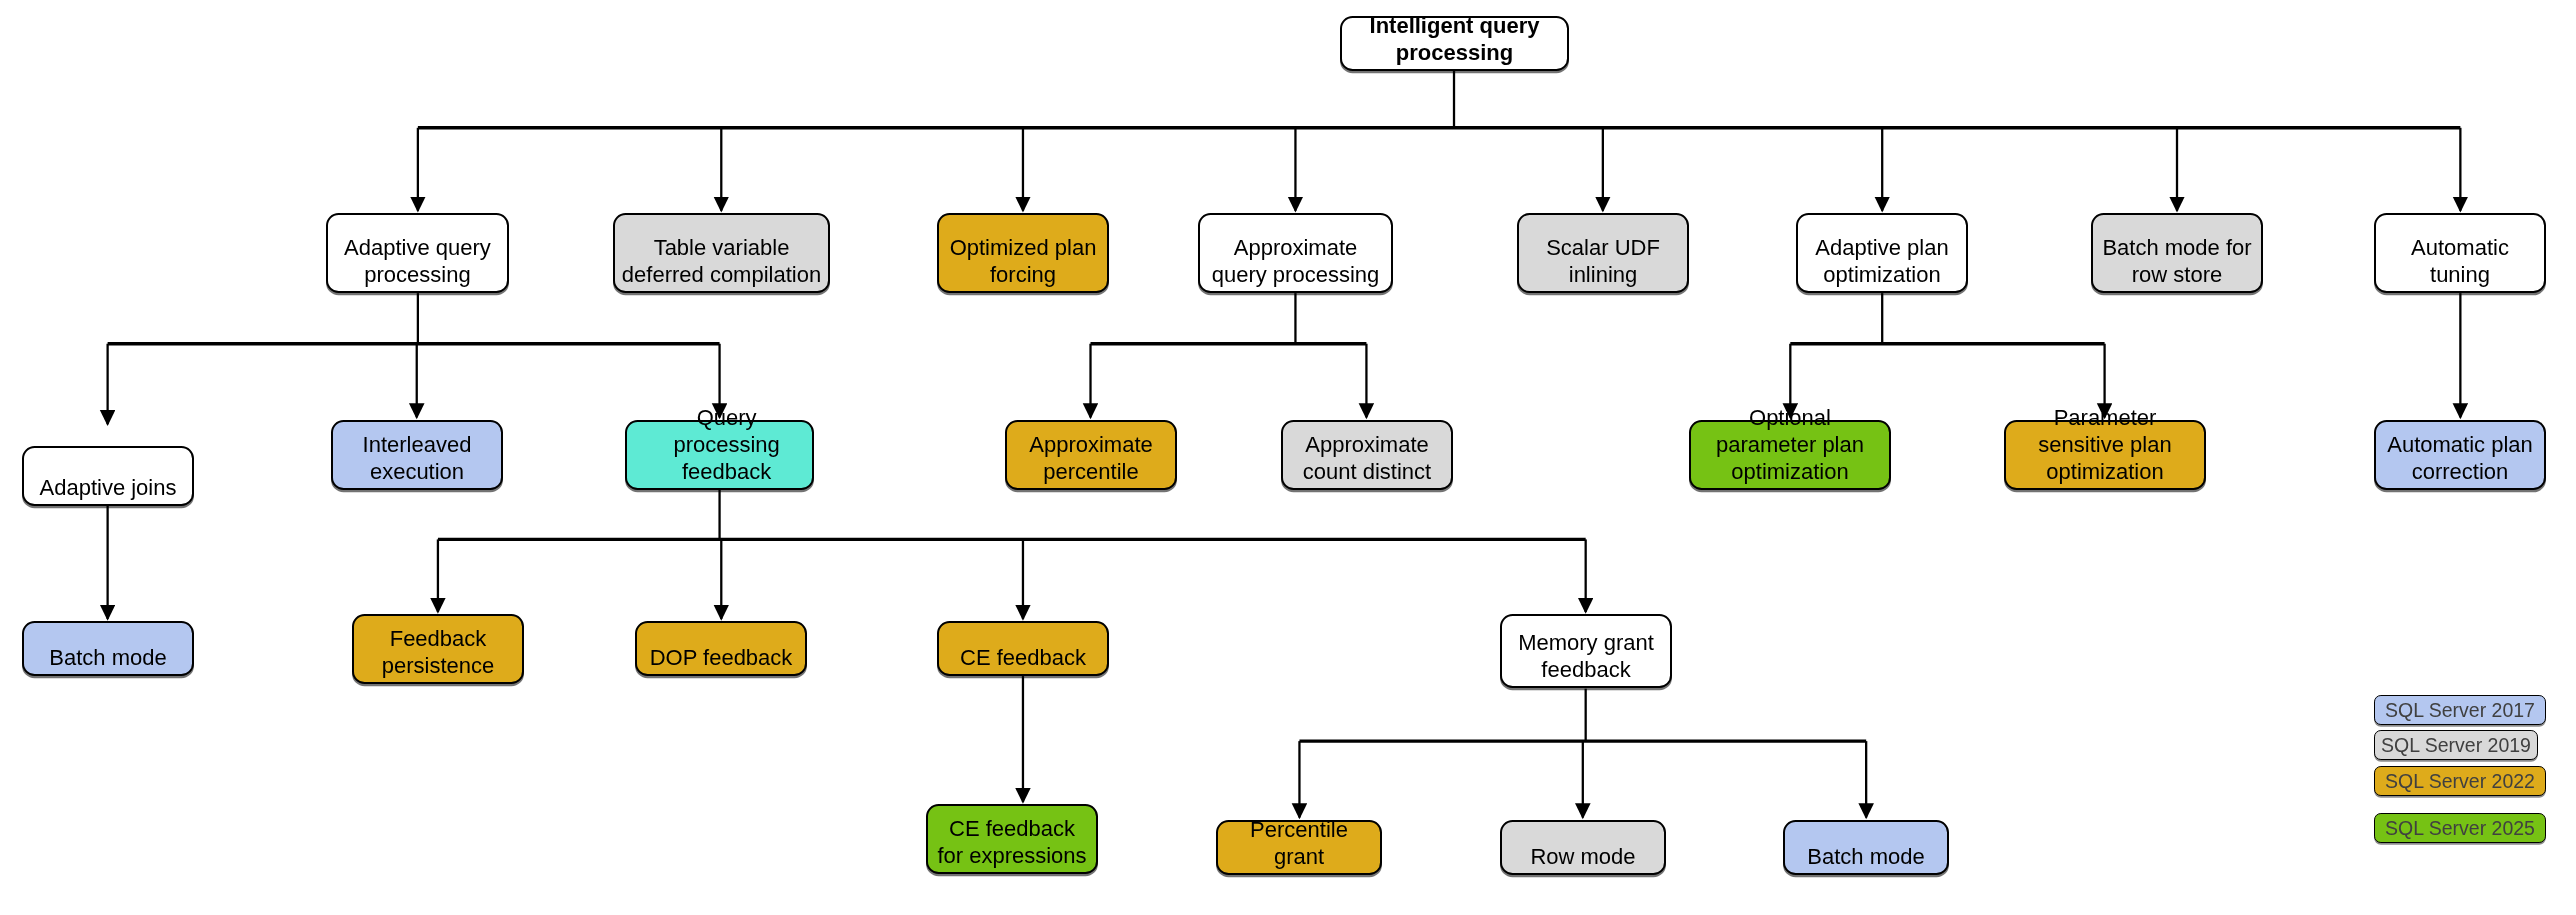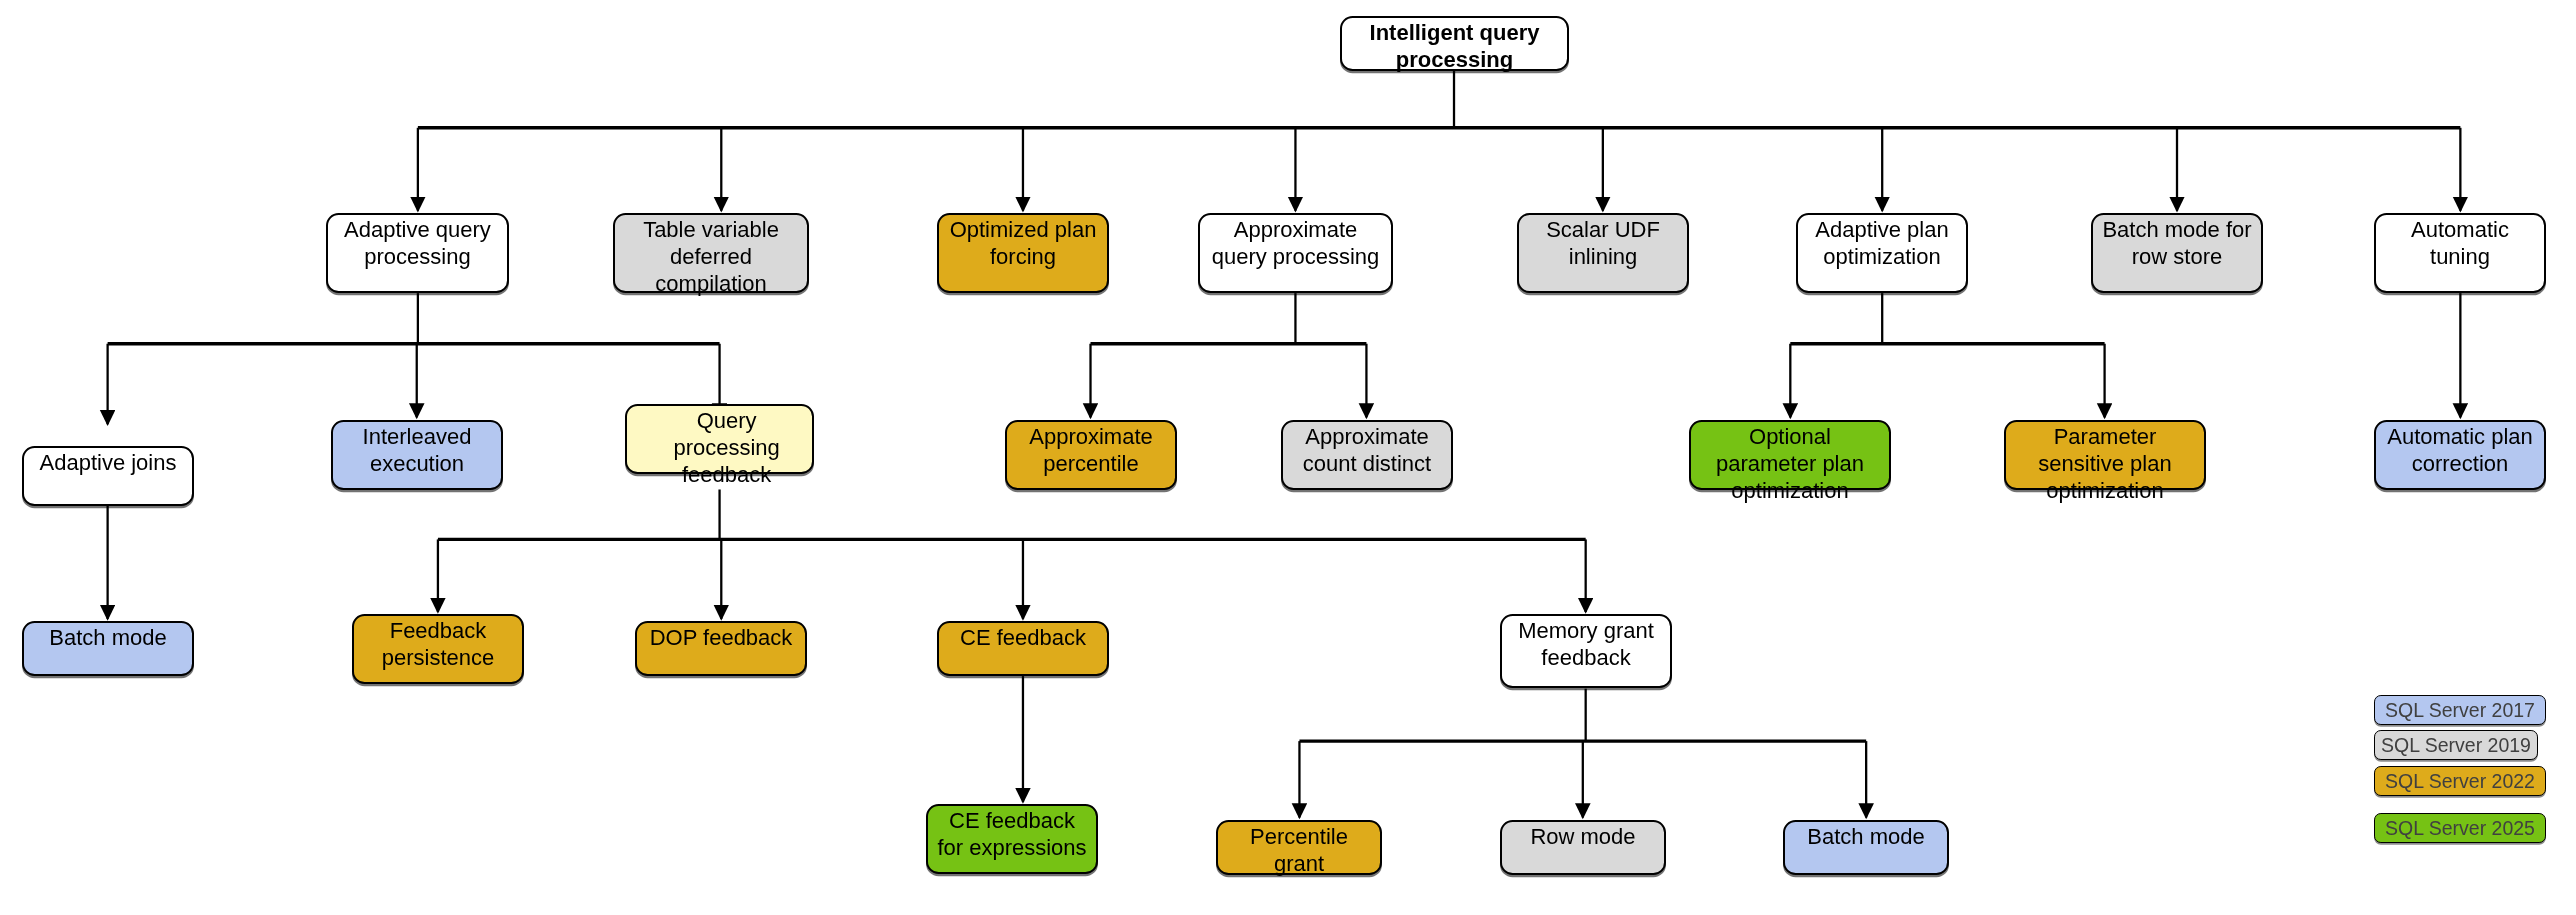--- a/index.html
+++ b/index.html
@@ -23,21 +23,21 @@
     height: 916px;
     pointer-events: none;
   }
   .node {
     position: absolute;
     box-sizing: border-box;
     border: 2.3px solid #000000;
     border-radius: 12.6px;
     background: #ffffff;
     display: flex;
-    align-items: flex-start;
+    align-items: flex-end;
     justify-content: center;
     text-align: center;
     line-height: 1.22;
     color: #000000;
     font-size: 22px;
     padding: 2.3px 5.7px;
     box-shadow: 0 2.3px 0 rgba(0,0,0,0.55);
   }
   .node.root { font-weight: bold; }
   .legend-item {
@@ -104,21 +104,21 @@
         <path d="M3260 1294.6 L3260 1428" stroke-width="4" stroke-linecap="butt" marker-end="url(#arrow)"></path>
       </g>
   </svg>
   <div id="node-layer">
       <div class="node root" style="left: 1340px; top: 16px; width: 229px; height: 55px; background: rgb(255, 255, 255);">
         <span>Intelligent query processing</span>
       </div>
       <div class="node" style="left: 326px; top: 213px; width: 183px; height: 80px; background: rgb(255, 255, 255);">
         <span>Adaptive query processing</span>
       </div>
-      <div class="node" style="left: 613px; top: 213px; width: 196px; height: 80px; background: rgb(217, 217, 217);">
+      <div class="node" style="left: 613px; top: 213px; width: 217px; height: 80px; background: rgb(217, 217, 217);">
         <span>Table variable deferred compilation</span>
       </div>
       <div class="node" style="left: 937px; top: 213px; width: 172px; height: 80px; background: rgb(222, 171, 27);">
         <span>Optimized plan forcing</span>
       </div>
       <div class="node" style="left: 1198px; top: 213px; width: 195px; height: 80px; background: rgb(255, 255, 255);">
         <span>Approximate query processing</span>
       </div>
       <div class="node" style="left: 1517px; top: 213px; width: 172px; height: 80px; background: rgb(217, 217, 217);">
         <span>Scalar UDF inlining</span>
@@ -131,21 +131,21 @@
       </div>
       <div class="node" style="left: 2374px; top: 213px; width: 172px; height: 80px; background: rgb(255, 255, 255);">
         <span>Automatic tuning</span>
       </div>
       <div class="node" style="left: 22px; top: 426px; width: 172px; height: 60px; background: rgb(255, 255, 255); margin-top: 20px;">
         <span>Adaptive joins</span>
       </div>
       <div class="node" style="left: 331px; top: 420px; width: 172px; height: 70px; background: rgb(180, 199, 240);">
         <span>Interleaved execution</span>
       </div>
-      <div class="node" style="left: 625px; top: 404px; width: 189px; height: 70px; background: #fef9c3; padding-left: 20px;">
+      <div class="node" style="left: 625px; top: 420px; width: 189px; height: 70px; background: #5eead4; padding-left: 20px;">
         <span>Query processing feedback</span>
       </div>
       <div class="node" style="left: 1005px; top: 420px; width: 172px; height: 70px; background: rgb(222, 171, 27);">
         <span>Approximate percentile</span>
       </div>
       <div class="node" style="left: 1281px; top: 420px; width: 172px; height: 70px; background: rgb(217, 217, 217);">
         <span>Approximate count distinct</span>
       </div>
       <div class="node" style="left: 1689px; top: 420px; width: 202px; height: 70px; background: rgb(118, 194, 20);">
         <span>Optional parameter plan optimization</span>

